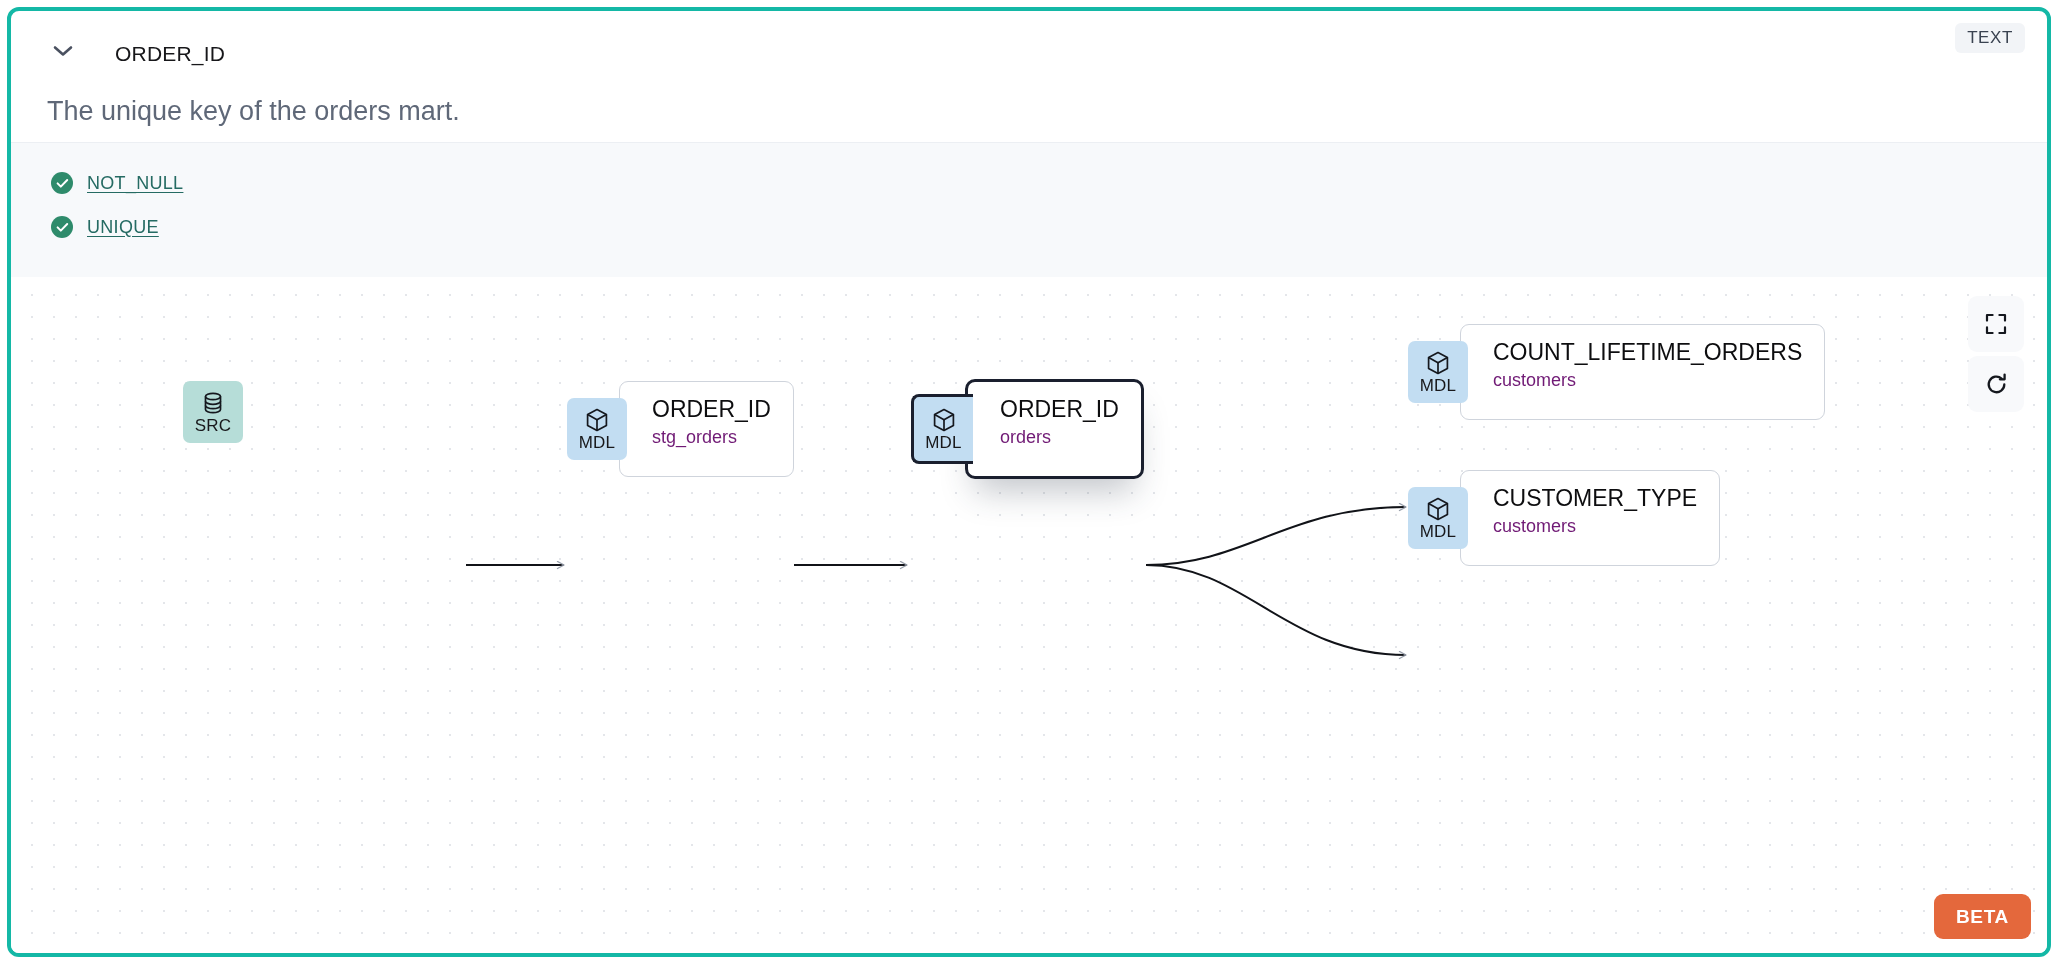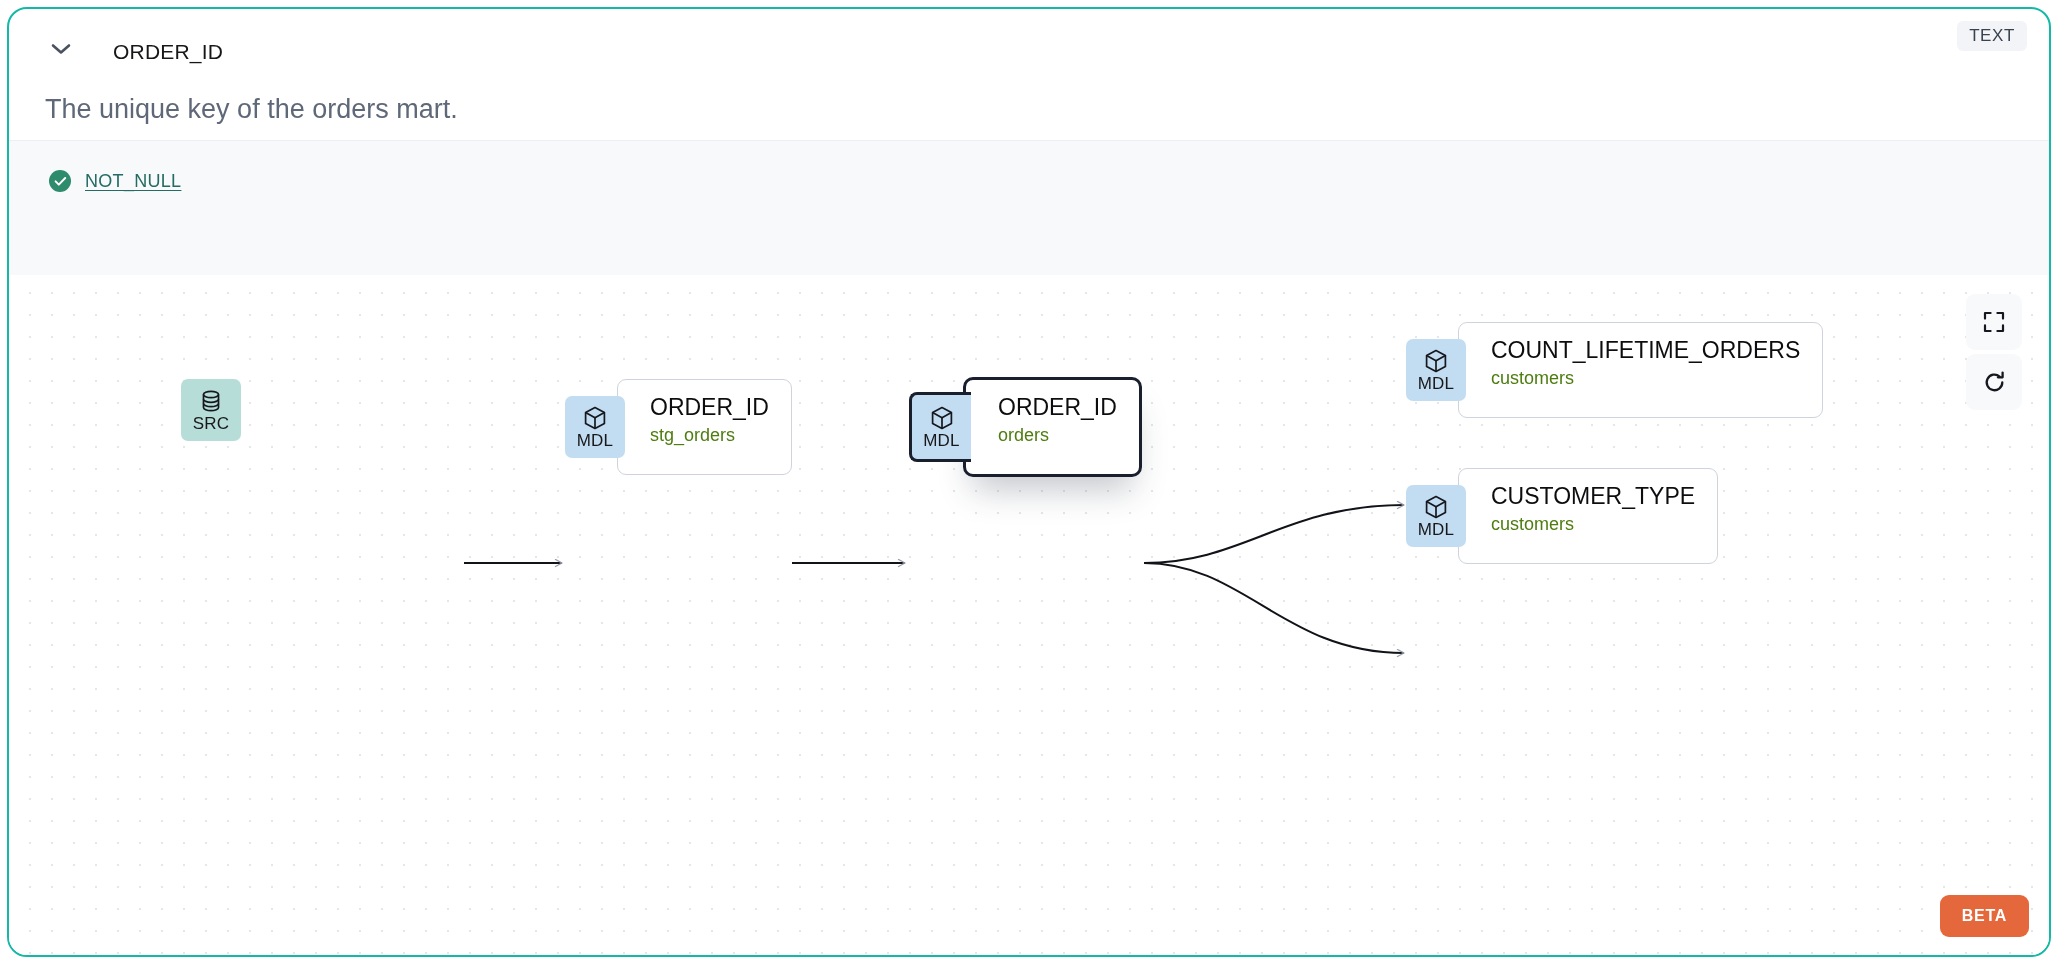--- a/index.html
+++ b/index.html
@@ -12,22 +12,22 @@
     overflow: hidden;
   }
 
   .card {
     position: absolute;
     left: 7px;
     top: 7px;
     width: 2044px;
     height: 950px;
     background: #ffffff;
-    border: 2px solid #14b8a6;
-    border-radius: 20px;
+    border: 4px solid #14b8a6;
+    border-radius: 12px;
     overflow: hidden;
   }
 
   
   .header {
     position: relative;
     height: 62px;
   }
 
   .chevron-btn {
@@ -184,21 +184,21 @@
   }
 
   .node-name {
     font-size: 23px;
     color: #0d0d0f;
     line-height: 1.18;
     white-space: nowrap;
   }
   .node-sub {
     font-size: 18px;
-    color: #4d7c0f;
+    color: #701a75;
     line-height: 1.18;
     white-space: nowrap;
   }
 
   
   .node.selected .node-body {
     border: 3px solid #1a1f2e;
     border-radius: 10px;
     box-shadow: 0 22px 34px -10px rgba(40,50,70,0.28);
   }
@@ -230,21 +230,21 @@
     cursor: pointer;
   }
   .ctrl-btn svg { display: block; }
 
   .beta-badge {
     position: absolute;
     right: 24px;
     bottom: 22px;
     background: #e4683c;
     color: #ffffff;
-    font-size: 16px;
+    font-size: 19px;
     font-weight: bold;
     letter-spacing: 0.7px;
     padding: 13px 22px;
     border-radius: 9px;
     line-height: 1;
     cursor: pointer;
   }
 </style>
 </head>
 <body>
@@ -270,20 +270,28 @@
 
     <div class="test-row">
       <span class="check-icon">
         <svg width="13" height="11" viewBox="0 0 13 11" fill="none">
           <path d="M1.6 5.4 L4.8 8.6 L11.2 2.0" stroke="#ffffff" stroke-width="2" stroke-linecap="round" stroke-linejoin="round"></path>
         </svg>
       </span>
       <span class="test-link">NOT_NULL</span>
     </div>
 
+    <div class="test-row">
+      <span class="check-icon">
+        <svg width="13" height="11" viewBox="0 0 13 11" fill="none">
+          <path d="M1.6 5.4 L4.8 8.6 L11.2 2.0" stroke="#ffffff" stroke-width="2" stroke-linecap="round" stroke-linejoin="round"></path>
+        </svg>
+      </span>
+      <span class="test-link">UNIQUE</span>
+    </div>
   </div>
 
   <div class="canvas">
 
     <svg class="edges" viewBox="0 0 2044 684" preserveAspectRatio="none">
       <defs>
         <marker id="arw" markerWidth="9" markerHeight="9" refX="8" refY="4.5" orient="auto" markerUnits="userSpaceOnUse">
           <path d="M1.5 1 L8 4.5 L1.5 8" fill="none" stroke="#9aa1ad" stroke-width="1.4" stroke-linecap="round" stroke-linejoin="round"></path>
         </marker>
       </defs>

